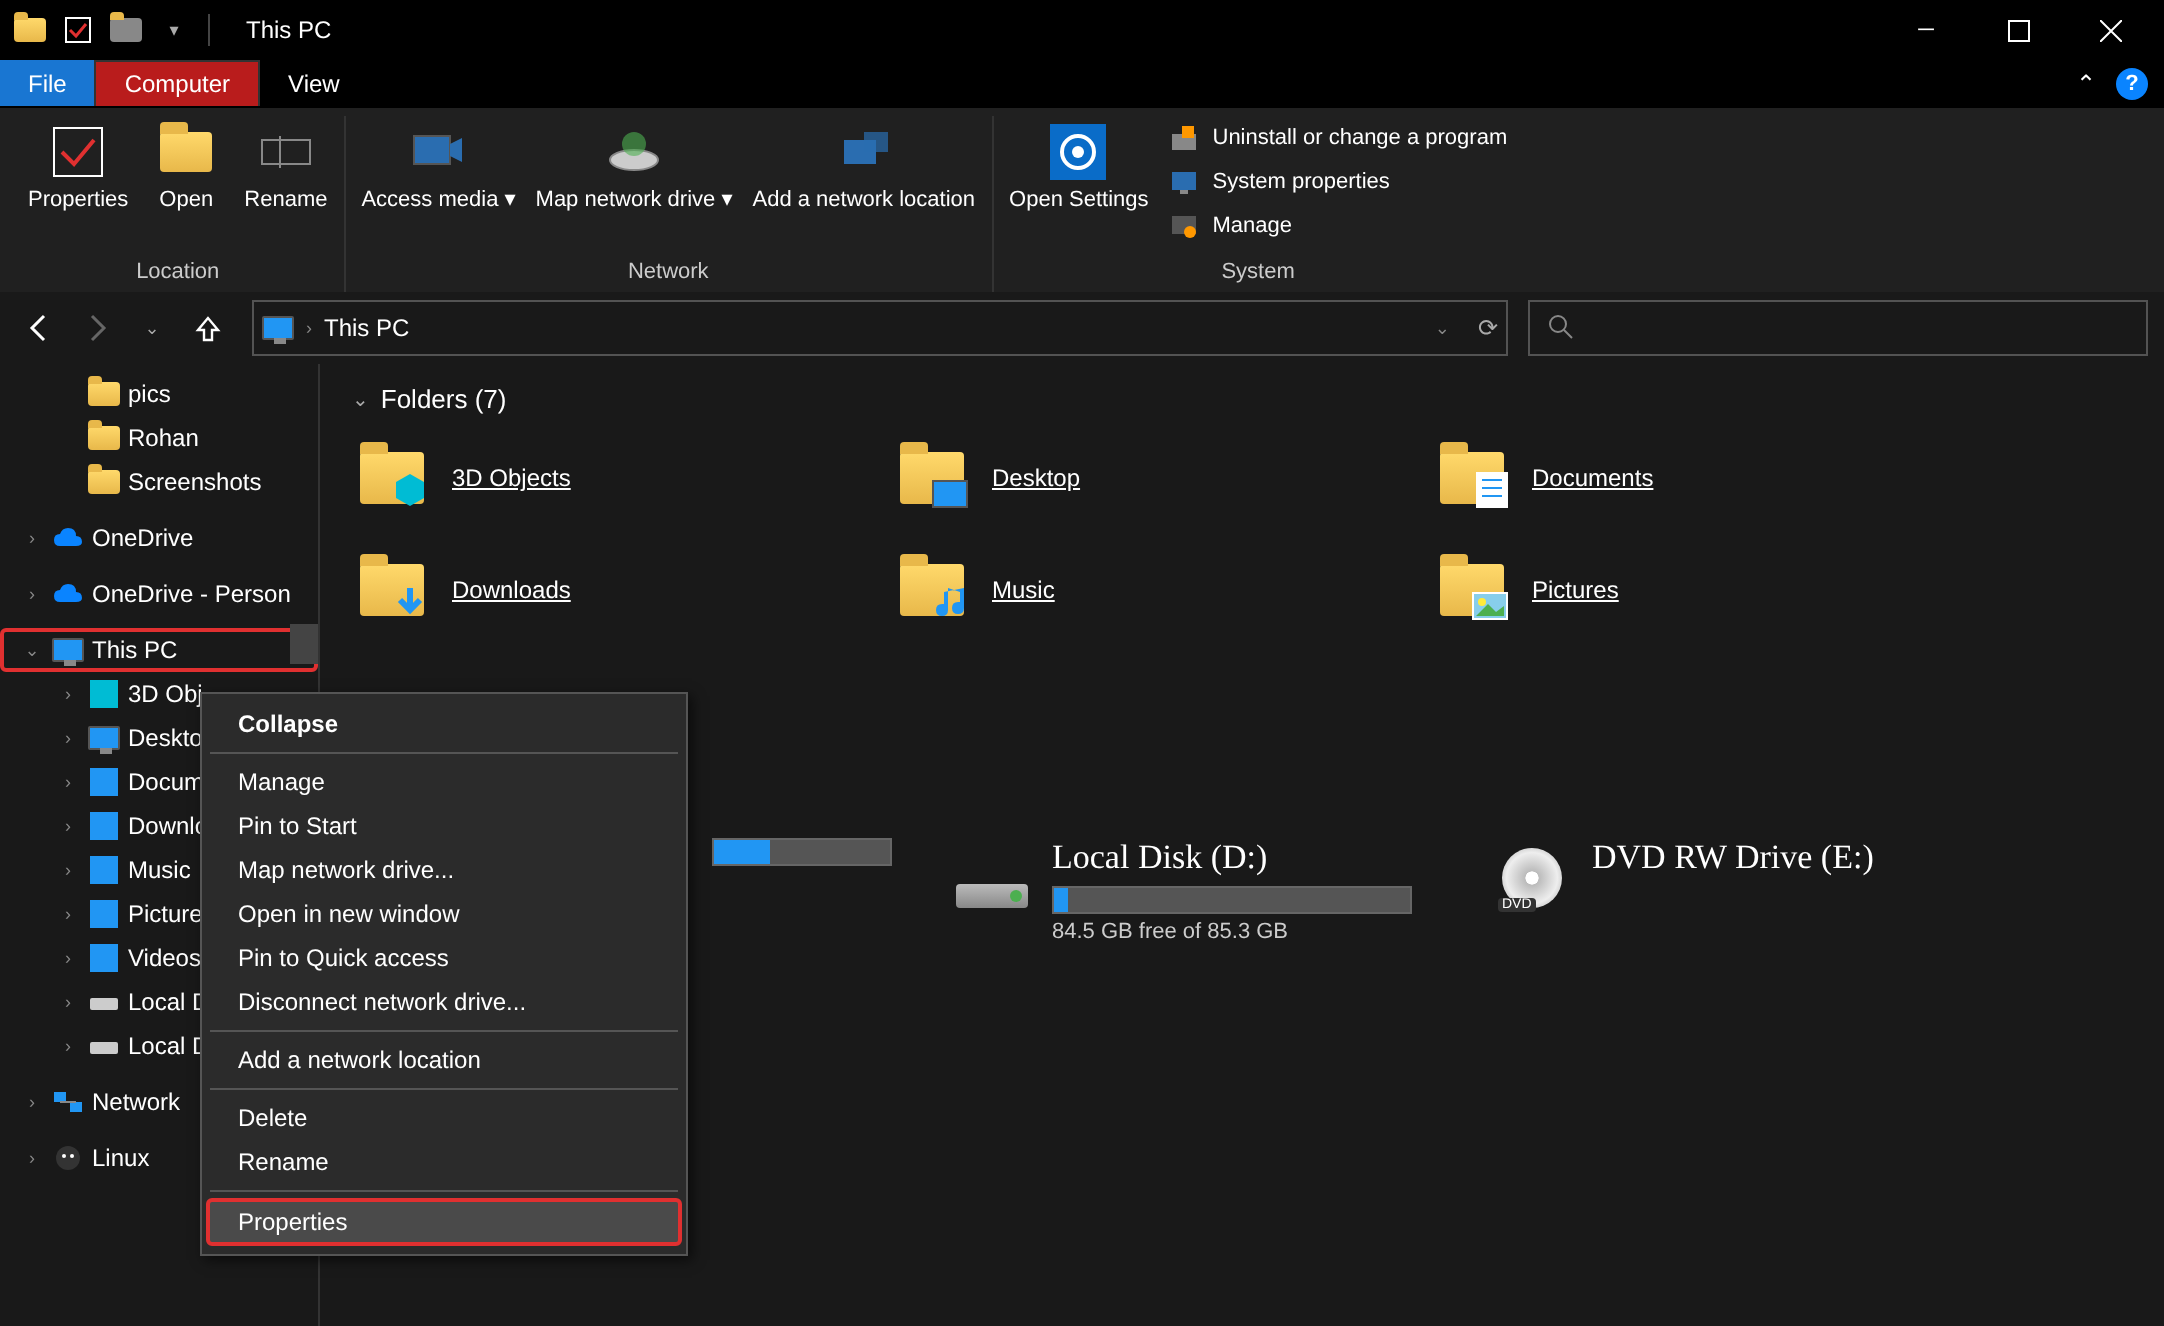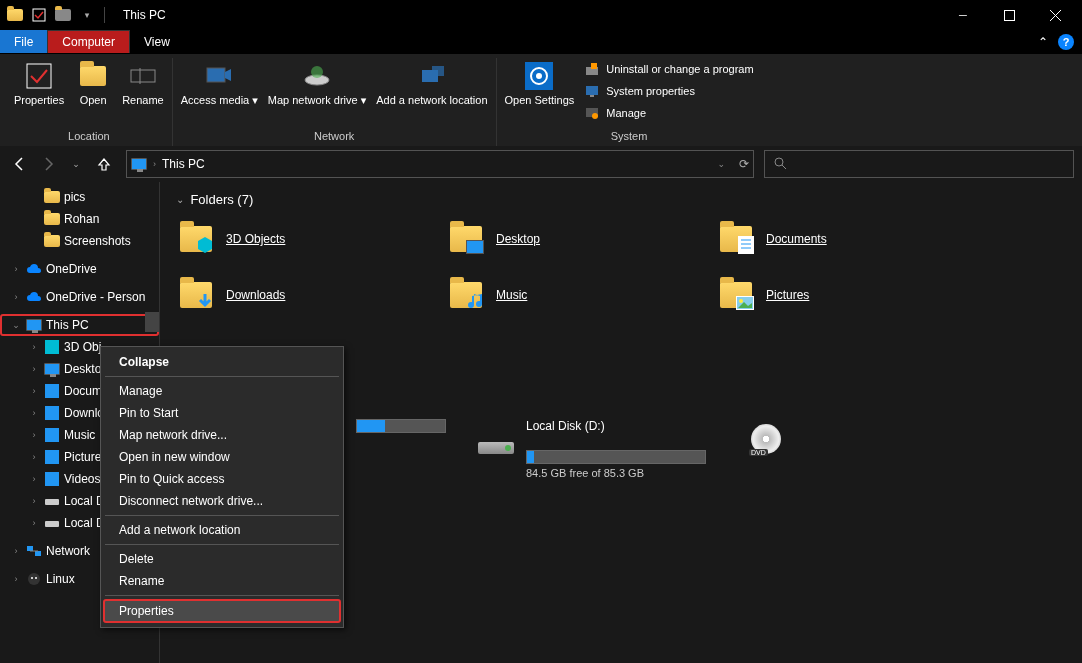--- a/index.html
+++ b/index.html
@@ -63,21 +63,21 @@
 .grouphdr { display: flex; align-items: center; gap: 6px; margin-bottom: 8px; color: #fff; font-size: 13px; }
 .grouphdr .chev { font-size: 10px; color: #aaa; }
 .grid { display: flex; flex-wrap: wrap; gap: 8px 20px; margin-bottom: 20px; }
 .fitem { width: 250px; height: 48px; display: flex; align-items: center; gap: 10px; text-decoration: underline; }
 .fitem .ficn { width: 40px; height: 40px; display: flex; align-items: center; justify-content: center; }
 .fitem .flbl { font-size: 12px; color: #fff; }
 
 .drive { width: 250px; display: flex; gap: 10px; align-items: flex-start; }
 .drive .dicn { width: 40px; height: 40px; display: flex; align-items: center; justify-content: center; }
 .drive .dinfo { flex: 1; }
-.drive .dname { font-size: 12px; margin-bottom: 17px; }
+.drive .dname { font-size: 17px; margin-bottom: 4px; font-family: Liberation Serif, serif; }
 .drive .dbar { width: 180px; height: 14px; background: #555; border: 1px solid #666; position: relative; margin-bottom: 3px; }
 .drive .dbar .dfill { height: 100%; background: #2196f3; }
 .drive .dfree { font-size: 11px; color: #ccc; }
 
 
 .ctxmenu { position: absolute; left: 100px; top: 346px; width: 244px; background: #2b2b2b; border: 1px solid #555; box-shadow: 2px 2px 6px rgba(0,0,0,0.6); padding: 4px 2px; z-index: 100; }
 .ctxitem { height: 22px; display: flex; align-items: center; padding: 0 16px; font-size: 12px; color: #fff; }
 .ctxitem.bold { font-weight: 600; }
 .ctxitem.hover { background: #4a4a4a; }
 .ctxitem.highlighted { border: 2px solid #e03030; border-radius: 3px; padding: 0 14px; height: 24px; }
@@ -542,20 +542,24 @@
               <div class="dfill" style="width:4%"></div>
             </div>
             <div class="dfree">84.5 GB free of 85.3 GB</div>
           </div>
         </div>
         <div class="drive">
           <div class="dicn">
             <div class="dvd-icon">
               <span class="dvdlabel">DVD</span>
             </div>
+          </div>
+          <div class="dinfo">
+            <div class="dname">DVD RW Drive (E:)</div>
+            <div class="dfree"></div>
           </div>
         </div>
       </div>
   </div>
 </div>
 
 <div class="ctxmenu" id="ctxmenu">
     <div class="ctxitem bold">Collapse</div>
     <div class="ctxsep"></div>
     <div class="ctxitem">Manage</div>

